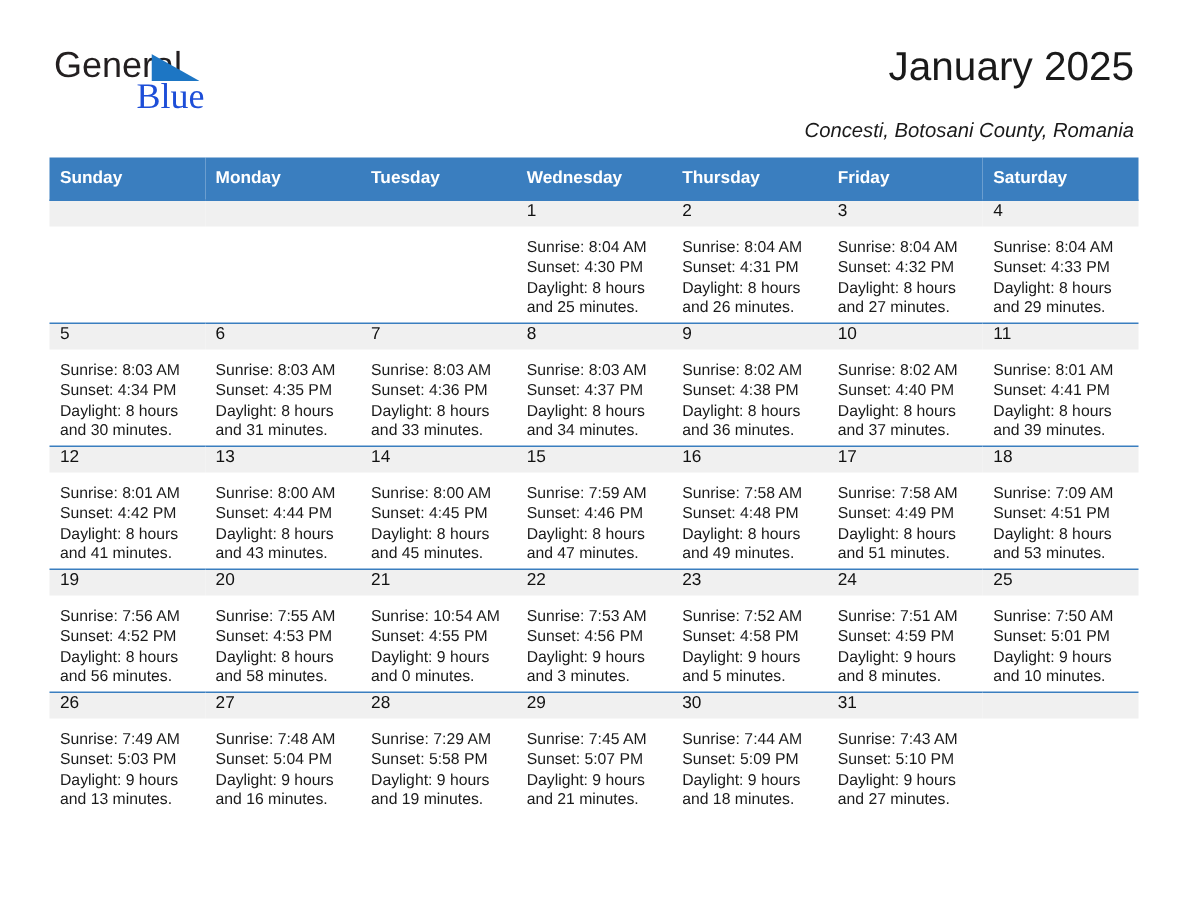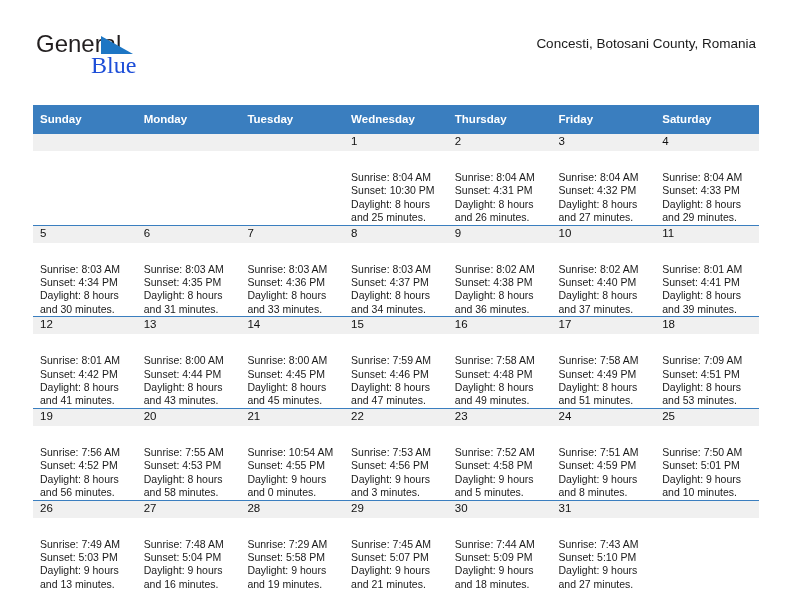--- a/index.html
+++ b/index.html
@@ -66,25 +66,26 @@
     top: 0;
     text-align: right;
   }
   .cal-title {
     font-size: 27px;
     color: #1a1a1a;
     line-height: 32px;
     white-space: nowrap;
   }
   .cal-subtitle {
-    margin-top: 8px;
+    margin-top: 19px;
     font-size: 13.5px;
     color: #1a1a1a;
     line-height: 16px;
     white-space: nowrap;
+    font-style: italic;
   }
 
   
   .calendar {
     position: absolute;
     left: 33px;
     top: 105px;
     width: 726px;
     border-collapse: collapse;
     table-layout: fixed;
@@ -116,21 +117,21 @@
     height: 17px;
     padding: 1px 0 0 7px;
     font-size: 11.5px;
     color: #111111;
     box-sizing: border-box;
   }
   .cell.empty .daynum-band {
     background: #f0f0f0;
   }
   .cell-body {
-    padding: 20px 6px 0 7px;
+    padding: 8px 6px 0 7px;
     font-size: 10.5px;
     line-height: 13.4px;
     color: #1a1a1a;
   }
   .cell-body div {
     white-space: nowrap;
   }
 </style>
 </head>
 <body>
@@ -143,20 +144,21 @@
       <span class="brand-general">General</span>
       <span class="brand-flag">
         <svg width="32" height="20" viewBox="0 0 32 20" xmlns="http://www.w3.org/2000/svg">
           <polygon points="0,0 32,18 0,18" fill="#1d76c4"></polygon>
         </svg>
       </span>
       <span class="brand-blue">Blue</span>
     </div>
 
     <div class="title-block">
+      <div class="cal-title">January 2025</div>
       <div class="cal-subtitle">Concesti, Botosani County, Romania</div>
     </div>
 
   </div>
 
   <table class="calendar">
     <thead>
       <tr>
         <th>Sunday</th>
         <th>Monday</th>
@@ -200,21 +202,21 @@
                 <div></div>
                 <div></div>
               </div>
             </div>
           </td>
           <td>
             <div class="cell">
               <div class="daynum-band">1</div>
               <div class="cell-body">
                 <div>Sunrise: 8:04 AM</div>
-                <div>Sunset: 10:30 PM</div>
+                <div>Sunset: 4:30 PM</div>
                 <div>Daylight: 8 hours</div>
                 <div>and 25 minutes.</div>
               </div>
             </div>
           </td>
           <td>
             <div class="cell">
               <div class="daynum-band">2</div>
               <div class="cell-body">
                 <div>Sunrise: 8:04 AM</div>

